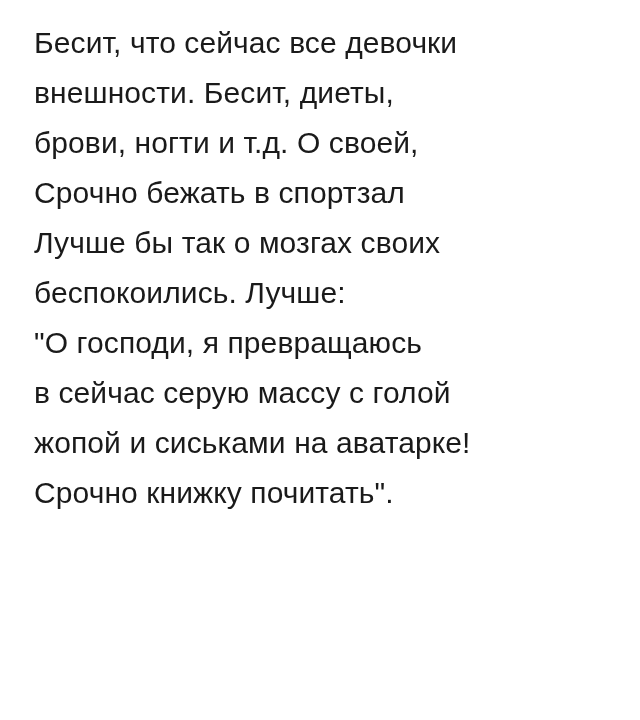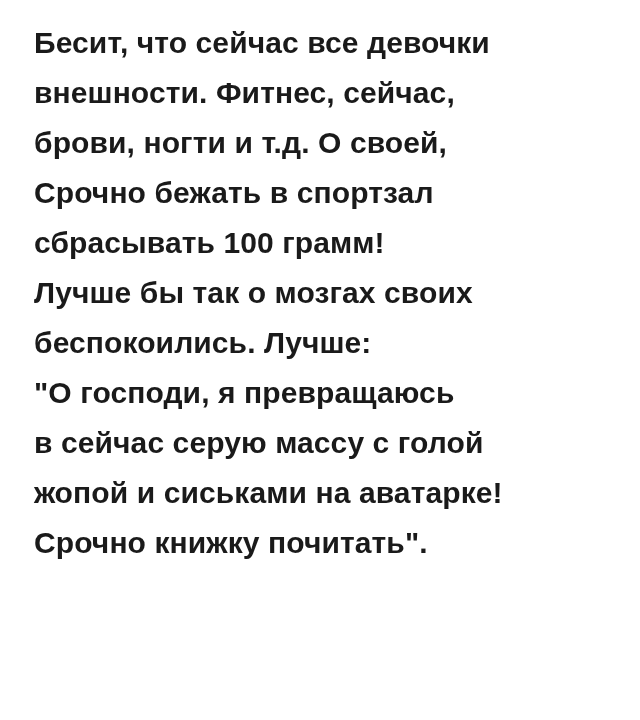--- a/index.html
+++ b/index.html
@@ -22,31 +22,30 @@
     display: flex;
     flex-direction: column;
     justify-content: flex-start;
   }
   .quote-line {
     color: #1a1a1a;
     font-size: 30px;
     line-height: 50px;
     letter-spacing: 0.1px;
     white-space: pre;
-    font-weight: 700;
+    font-weight: 400;
   }
 </style>
 </head>
 <body>
 
 <div class="quote-card">
   <div class="quote-line">Бесит, что сейчас все девочки</div>
-  <div class="quote-line">внешности. Фитнес, сейчас,</div>
+  <div class="quote-line">внешности. Бесит, диеты,</div>
   <div class="quote-line">брови, ногти и т.д. О своей,</div>
   <div class="quote-line">Срочно бежать в спортзал</div>
-  <div class="quote-line">сбрасывать 100 грамм!</div>
   <div class="quote-line">Лучше бы так о мозгах своих</div>
   <div class="quote-line">беспокоились. Лучше:</div>
   <div class="quote-line">"О господи, я превращаюсь</div>
   <div class="quote-line">в сейчас серую массу с голой</div>
   <div class="quote-line">жопой и сиськами на аватарке!</div>
   <div class="quote-line">Срочно книжку почитать".</div>
 </div>
 
 </body></html>

